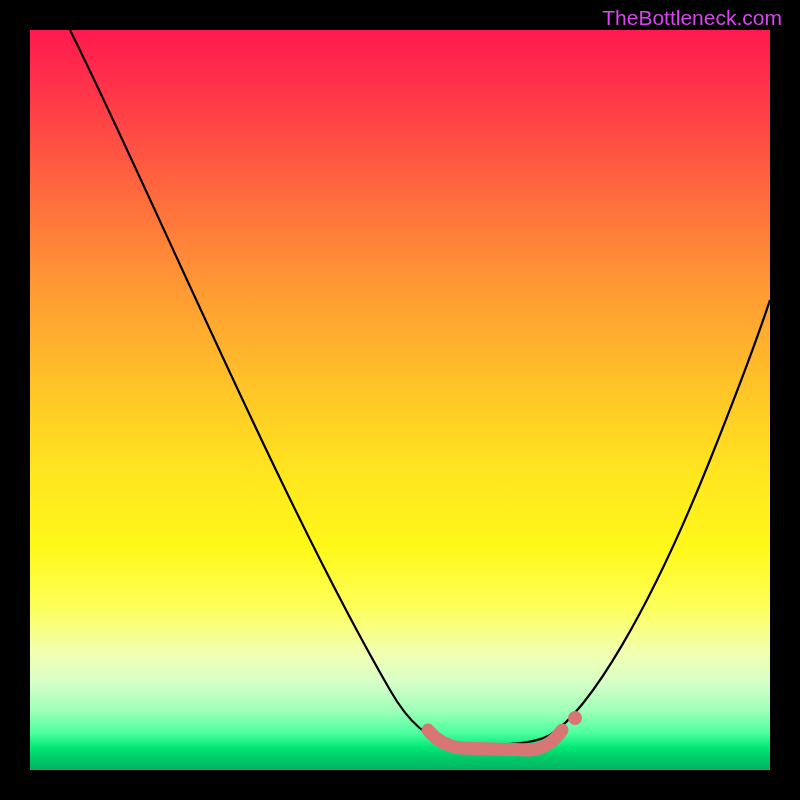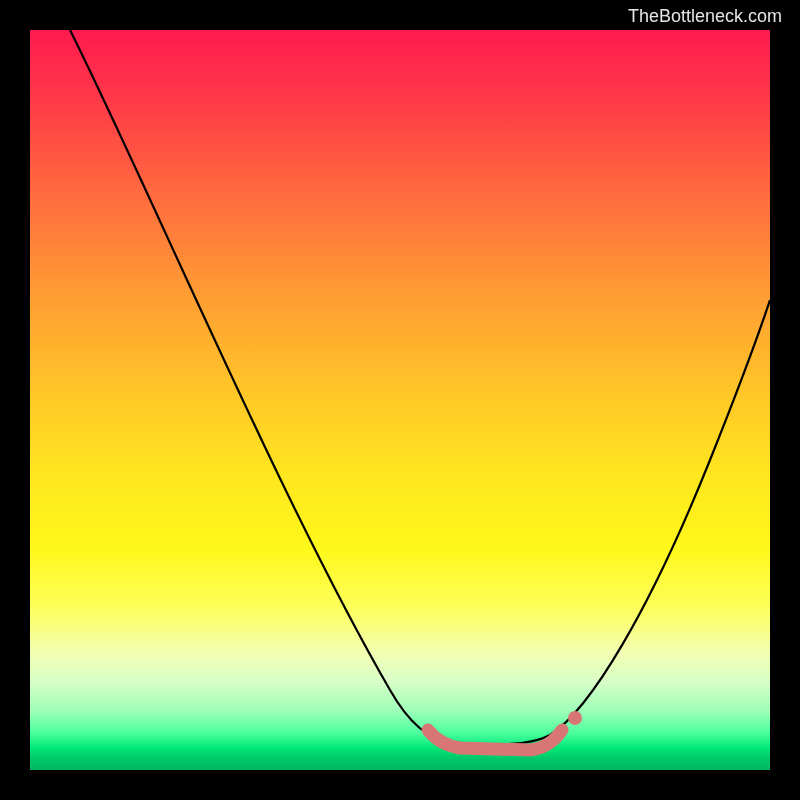--- a/index.html
+++ b/index.html
@@ -8,22 +8,22 @@
     height: 800px;
     background: #000;
     position: relative;
     overflow: hidden;
     font-family: Arial, Helvetica, sans-serif;
   }
   .watermark {
     position: absolute;
     top: 6px;
     right: 18px;
-    color: #e5e5e5;
-    font-size: 18px;
+    color: #d946ef;
+    font-size: 21px;
     font-weight: 500;
     z-index: 10;
   }
   .plot-area {
     position: absolute;
     left: 30px;
     top: 30px;
     width: 740px;
     height: 740px;
     overflow: hidden;

